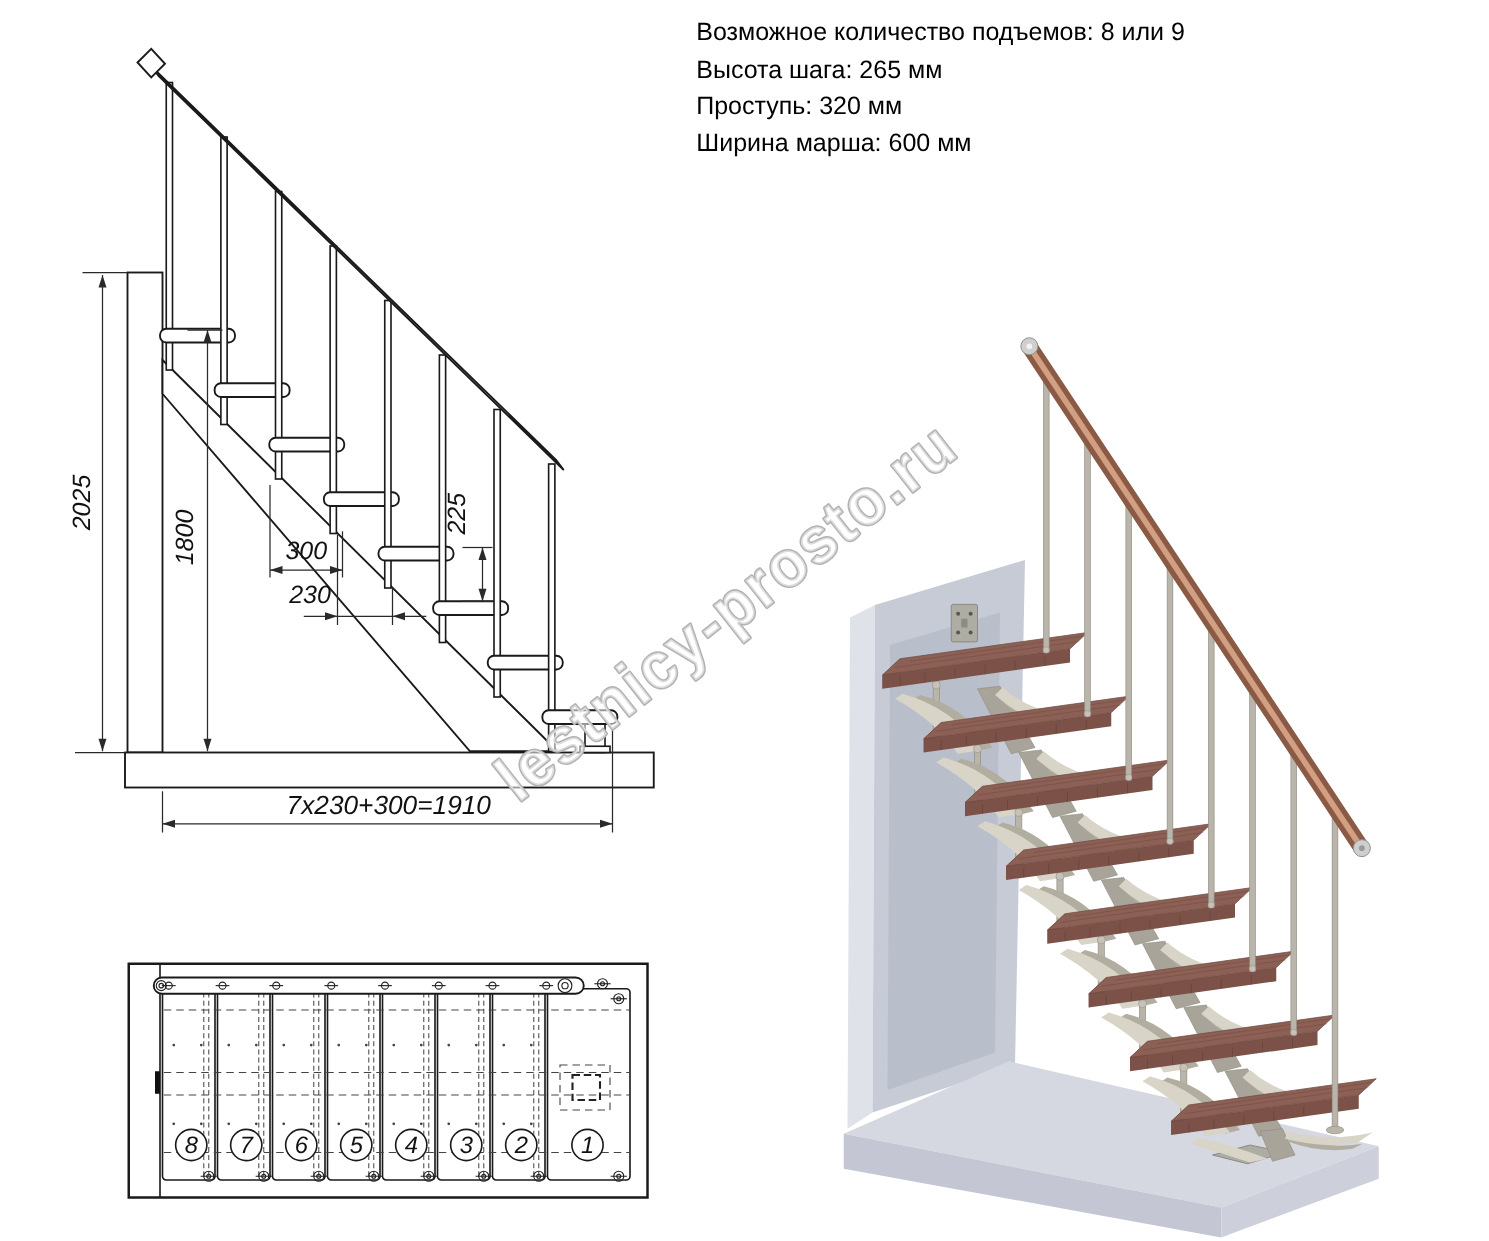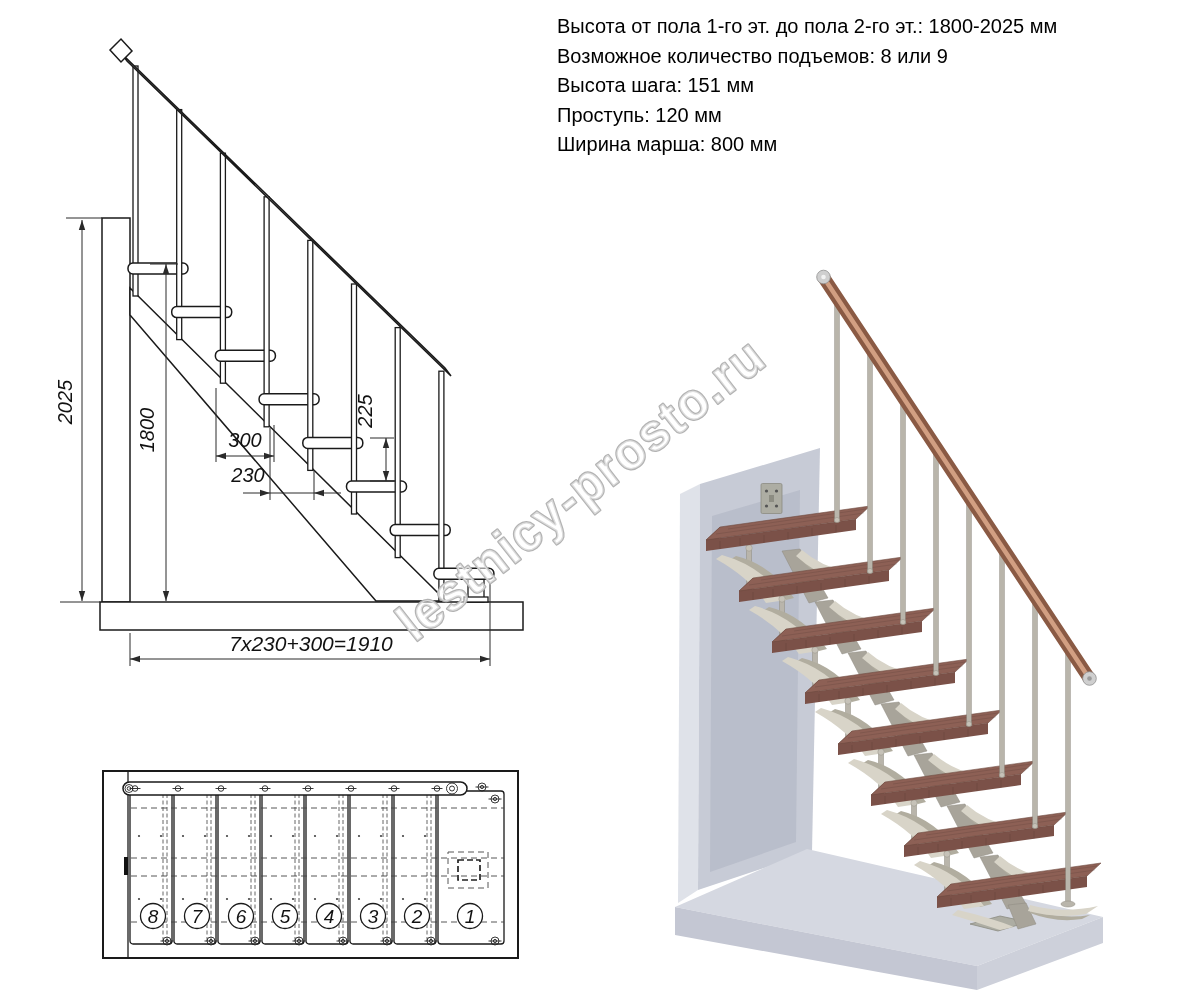--- a/index.html
+++ b/index.html
@@ -219,25 +219,24 @@
       <circle cx="373" cy="916" r="12.5" class="lnt"></circle>
       <text class="num" x="373" y="922.5">3</text>
       <circle cx="417" cy="916" r="12.5" class="lnt"></circle>
       <text class="num" x="417" y="922.5">2</text>
       <circle cx="470" cy="916" r="12.5" class="lnt"></circle>
       <text class="num" x="470" y="922.5">1</text>
     </g>
   </svg>
 
   <div class="specs">
-    <div>Высота от пола 1-го эт. до пола 2-го эт.: 1800-2025 мм</div>
     <div>Возможное количество подъемов: 8 или 9</div>
-    <div>Высота шага: 151 мм</div>
-    <div>Проступь: 120 мм</div>
-    <div>Ширина марша: 800 мм</div>
+    <div>Высота шага: 265 мм</div>
+    <div>Проступь: 320 мм</div>
+    <div>Ширина марша: 600 мм</div>
   </div>
 
   <svg id="r3-svg" width="1191" height="993" viewBox="0 0 1191 993">
     <defs>
       <g id="r3-tread">
         <polygon class="tread-side" points="0,0 14,-13 14,-2 0,11"></polygon>
         <polygon class="tread-front" points="0,0 150,-21 150,-10 0,11"></polygon>
         <path class="grain" d="M14,1 l0,8 M34,-2 l0,8 M58,-5 l0,8 M82,-8 l0,8 M106,-12 l0,8 M130,-15 l0,8"></path>
         <polygon class="tread-top" points="0,0 14,-13 164,-34 150,-21"></polygon>
         <path class="grain" d="M10,-6 L158,-27 M22,-11 L160,-31"></path>

